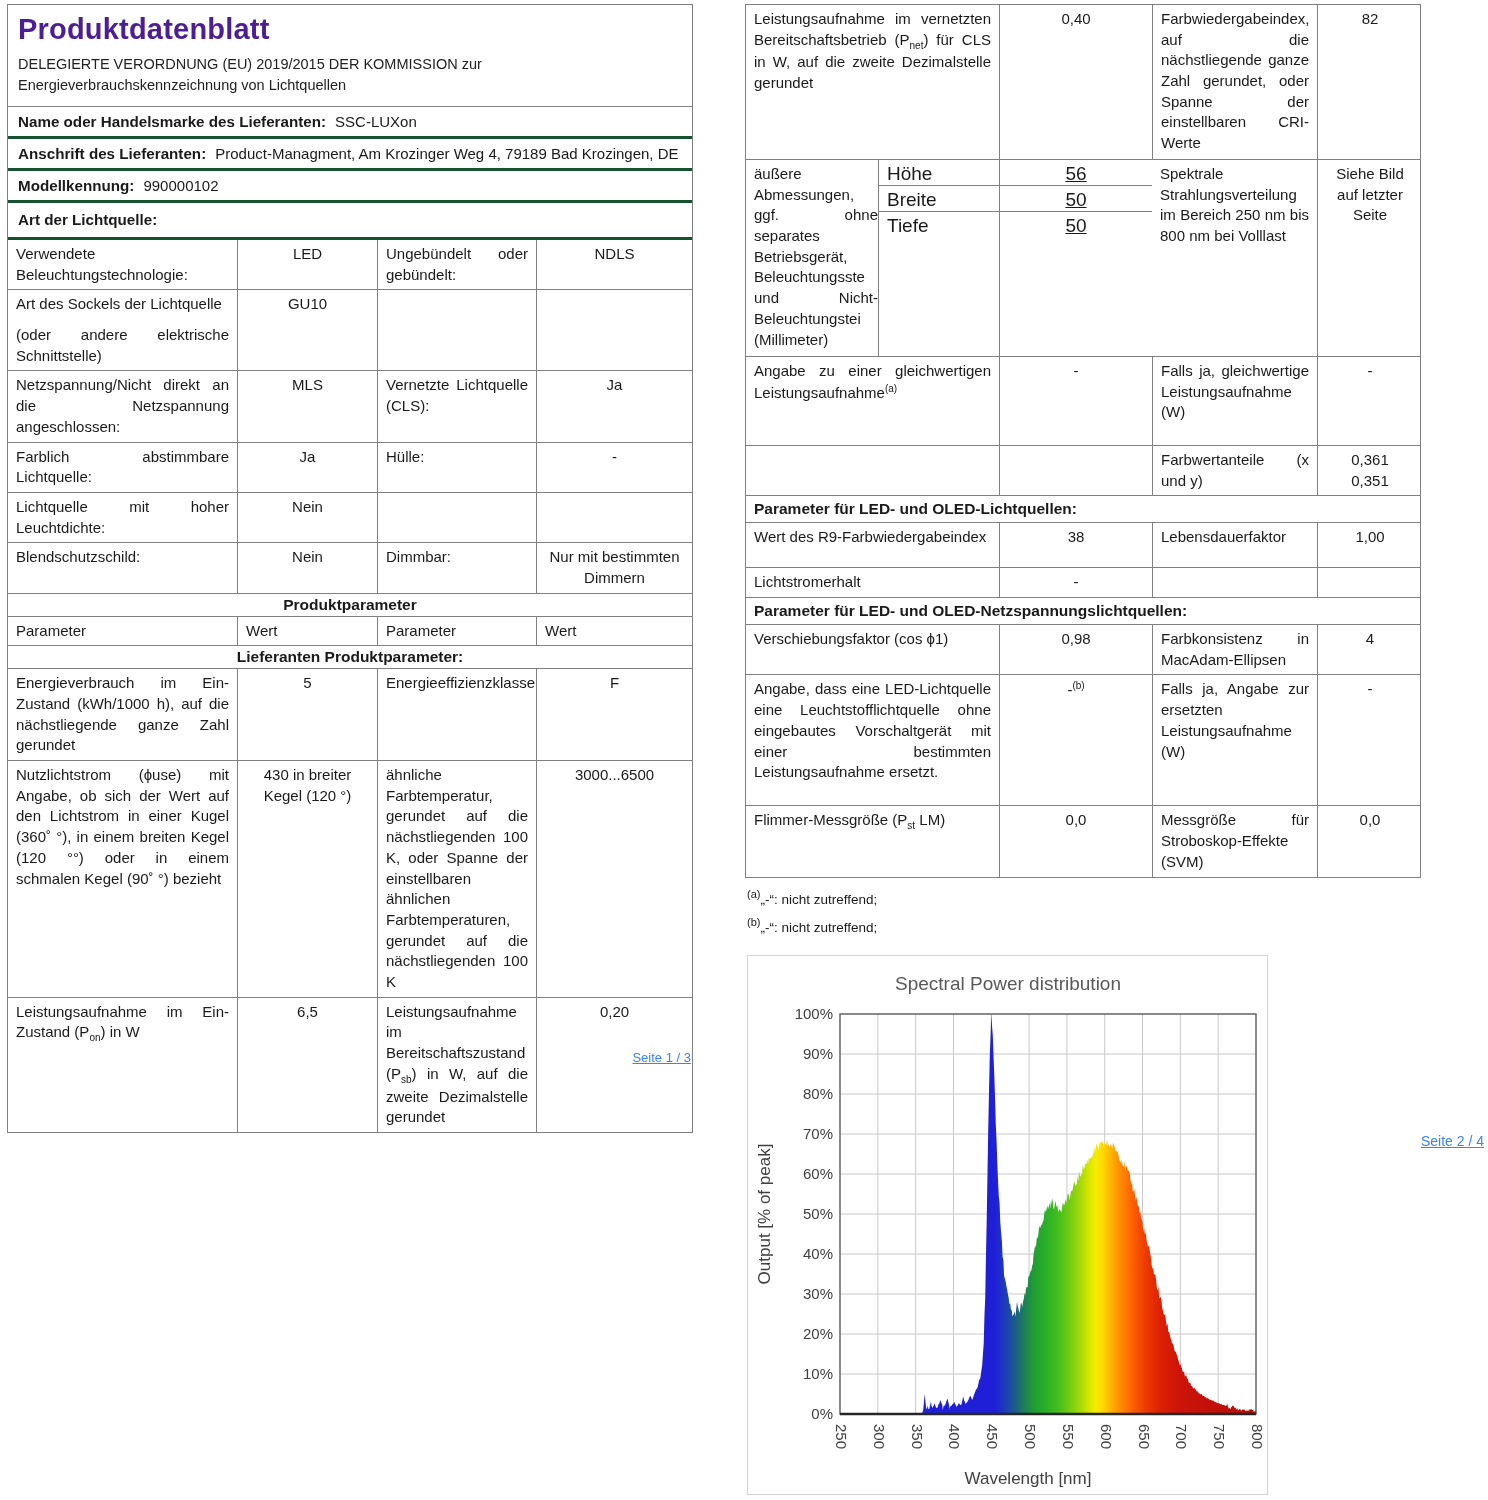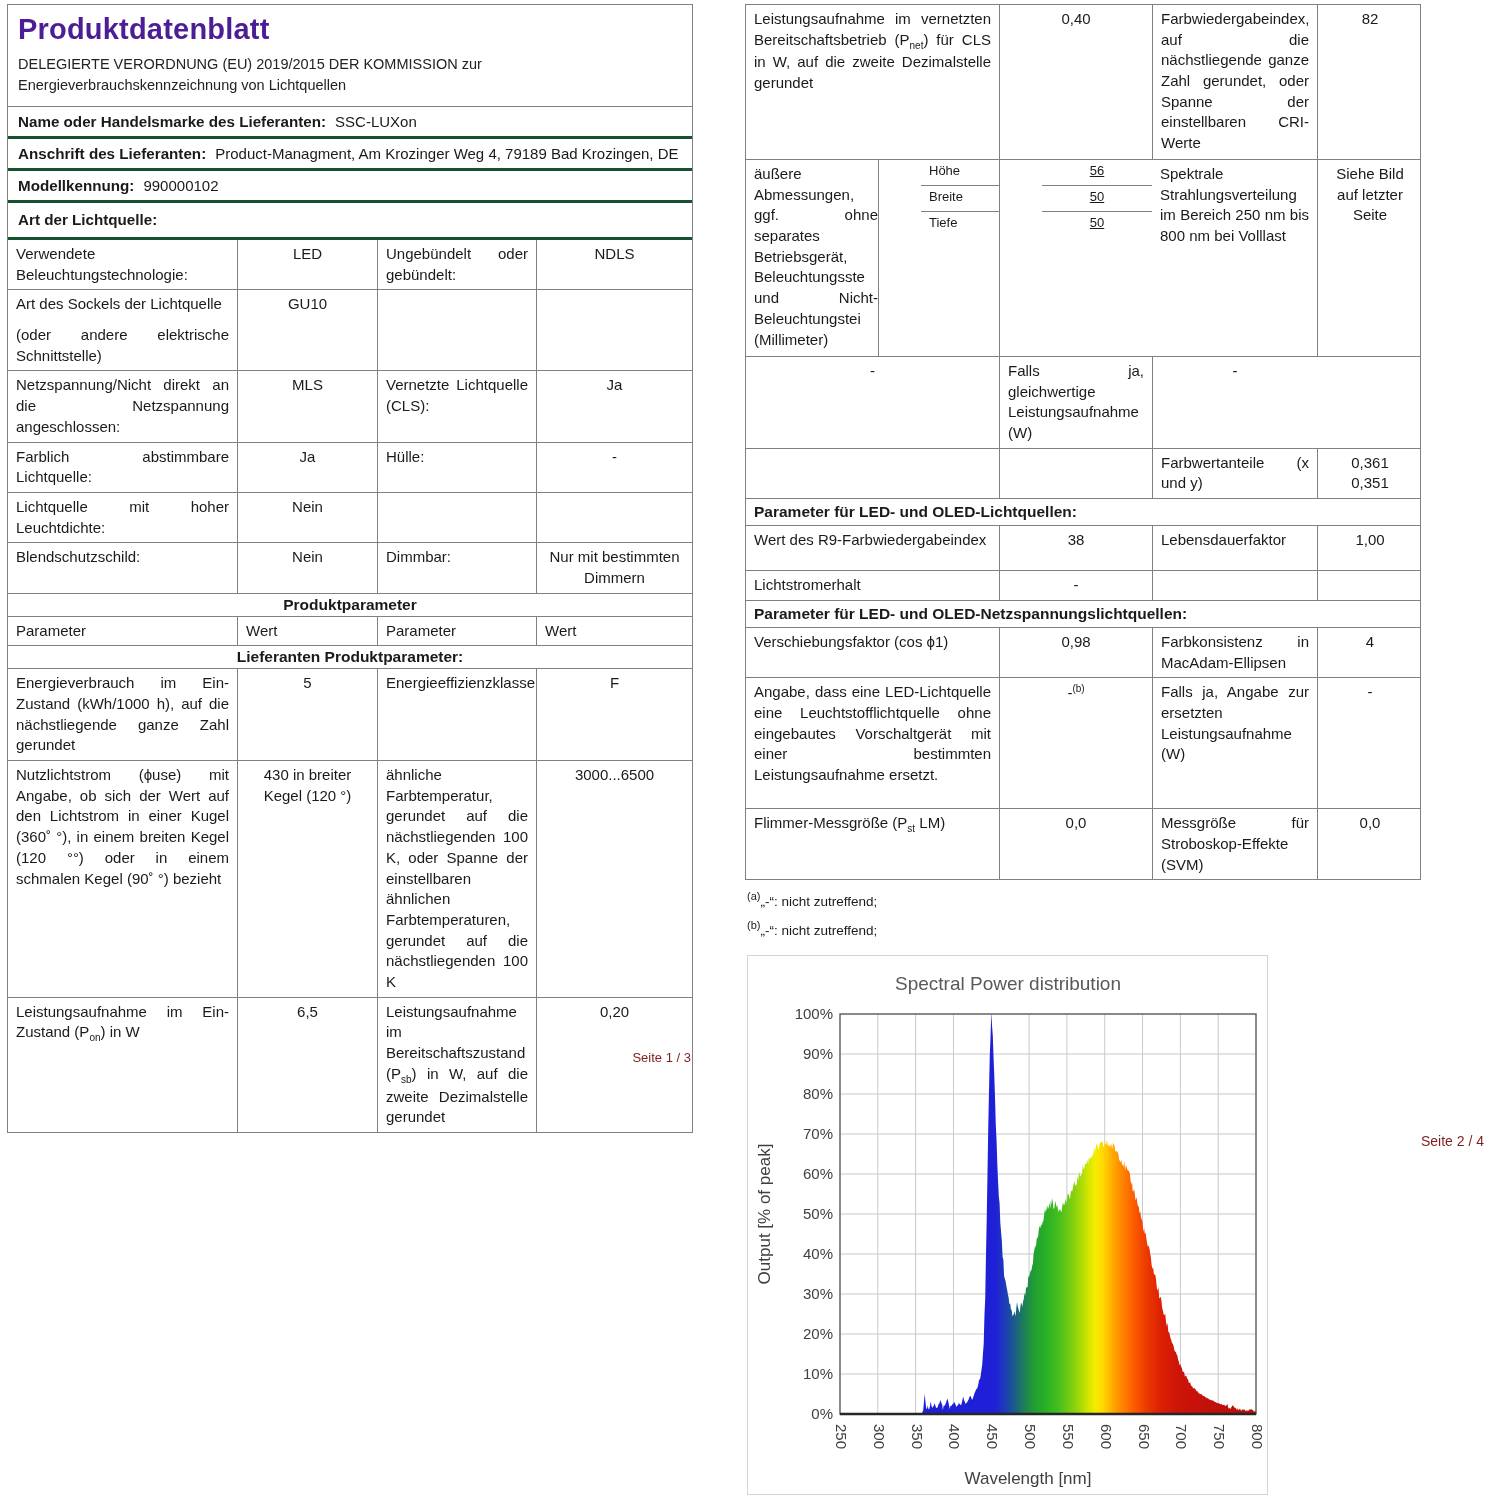--- a/index.html
+++ b/index.html
@@ -17,31 +17,31 @@
   .lt-row{display:grid;grid-template-columns:229px 140px 159px 156px;border-bottom:1px solid #808080;}
   .lt-row:last-child,.rt-row:last-child{border-bottom:none;}
   .cell{padding:4px 8px;font-size:15px;line-height:1.38;}
   .cell+.cell{border-left:1px solid #808080;}
   .lbl{text-align:justify;}
   .val-c{text-align:center;}
   .hdr-c{grid-column:1/-1;text-align:center;font-weight:bold;font-size:15.5px;padding:2px 4px;}
   .hdr-l{grid-column:1/-1;text-align:left;font-weight:bold;font-size:15.5px;padding:4px 8px;}
   sub.s{font-size:10px;}
   sup.s{font-size:10px;}
-  .page-num{font-size:13px;color:#7f1d1d;}
+  .page-num{font-size:13px;color:#3b82f6;text-decoration:underline;}
   .pn1{left:7px;top:1050px;width:684px;text-align:right;}
   .pn2{left:1384px;top:1133px;width:100px;text-align:right;font-size:14px;}
 
   
   .page2{left:745px;top:4px;width:676px;}
   .rt{border:1px solid #808080;background:#fff;}
   .rt-row{display:grid;grid-template-columns:253px 153px 165px 105px;border-bottom:1px solid #808080;}
   .rt-row-dims{display:grid;grid-template-columns:132px 121px 153px 165px 105px;border-bottom:1px solid #808080;}
   .dimcol{border-left:1px solid #808080;padding:0;}
-  .dim-item{min-height:26px;padding:3px 8px 0 8px;font-size:13px;box-sizing:border-box;margin-left:42px;}
+  .dim-item{min-height:26px;padding:3px 8px 0 8px;font-size:19px;box-sizing:border-box;}
   .dim-item.bb{border-bottom:1px solid #808080;}
   .dim-val{text-align:center;padding-left:0;padding-right:0;text-decoration:underline;}
   .clip{overflow:hidden;}
   .footnotes{padding:6px 2px;font-size:13.5px;}
   .footnote{margin:4px 0 10px 0;}
   .footnote sup{font-size:11px;}
 
   
   .chart-box{left:747px;top:955px;width:519px;height:538px;border:1px solid #d4d4d4;background:#fff;}
 </style>
@@ -163,20 +163,21 @@
       <div class="dimcol">
         <div class="dim-item bb dim-val">56</div>
         <div class="dim-item bb dim-val">50</div>
         <div class="dim-item dim-val">50</div>
       </div>
       <div class="cell lbl">Spektrale Strahlungsverteilung im Bereich 250 nm bis 800 nm bei Volllast</div>
       <div class="cell val-c">Siehe Bild auf letzter Seite</div>
     </div>
 
     <div class="rt-row" style="min-height:88px">
+      <div class="cell lbl"><span>Angabe zu einer gleichwertigen Leistungsaufnahme</span><sup class="s">(a)</sup></div>
       <div class="cell val-c">-</div>
       <div class="cell lbl">Falls ja, gleichwertige Leistungsaufnahme (W)</div>
       <div class="cell val-c">-</div>
     </div>
 
     <div class="rt-row" style="min-height:42px">
       <div class="cell lbl"></div>
       <div class="cell val-c"></div>
       <div class="cell lbl">Farbwertanteile (x und y)</div>
       <div class="cell val-c">

